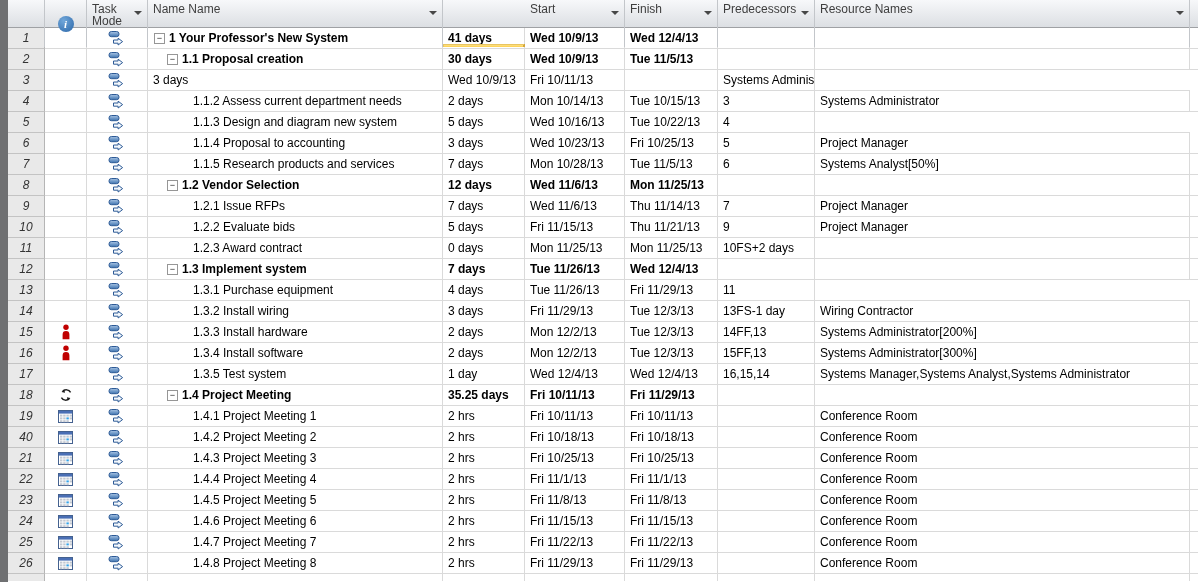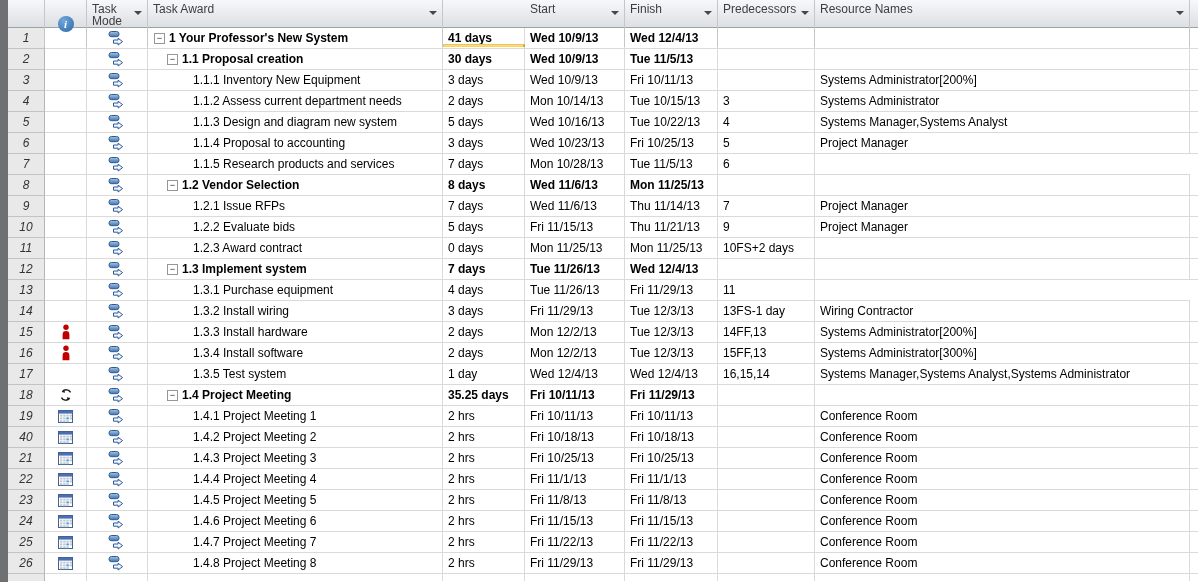--- a/index.html
+++ b/index.html
@@ -57,21 +57,21 @@
     <div class="hdr">
       <div class="h center"></div>
       <div class="h center">
         <span class="icircle">i</span>
       </div>
       <div class="h">
         <span>Task Mode</span>
         <span class="farrow"></span>
       </div>
       <div class="h">
-        <span>Task Award</span>
+        <span>Name Name</span>
         <span class="farrow"></span>
       </div>
       <div class="h sel">
         <span>Duration</span>
         <span class="farrow"></span>
       </div>
       <div class="h">
         <span>Start</span>
         <span class="farrow"></span>
       </div>
@@ -165,24 +165,20 @@
         <defs>
           <linearGradient id="pg" x1="0" y1="0" x2="0" y2="1">
             <stop offset="0" stop-color="#a8c4e4"></stop>
                   <stop offset="1" stop-color="#3f74b0"></stop>
           </linearGradient>
         </defs>
         <rect x="1" y="1.5" width="10" height="5.2" rx="2.4" fill="url(#pg)" stroke="#2d5a96"></rect>
         <path d="M5.5 10 h4.6 V8.2 L14.6 11.6 L10.1 15 V13.2 H5.5 Z" fill="#f2f7fc" stroke="#2d5a96" stroke-width="1"></path>
       </svg>
     </div>
-    <div class="c name">
-
-      <span class="nm">1.1.1 Inventory New Equipment</span>
-    </div>
     <div class="c">3 days</div>
     <div class="c">Wed 10/9/13</div>
     <div class="c">Fri 10/11/13</div>
     <div class="c"></div>
     <div class="c">Systems Administrator[200%]</div>
     <div class="c extra"></div>
   </div>
 
   <div class="row lv2">
     <div class="c rownum">4</div>
@@ -235,21 +231,20 @@
       </svg>
     </div>
     <div class="c name">
 
       <span class="nm">1.1.3 Design and diagram new system</span>
     </div>
     <div class="c">5 days</div>
     <div class="c">Wed 10/16/13</div>
     <div class="c">Tue 10/22/13</div>
     <div class="c">4</div>
-    <div class="c">Systems Manager,Systems Analyst</div>
     <div class="c extra"></div>
   </div>
 
   <div class="row lv2">
     <div class="c rownum">6</div>
     <div class="c icell">
       
       
       
     </div>
@@ -297,20 +292,21 @@
       </svg>
     </div>
     <div class="c name">
 
       <span class="nm">1.1.5 Research products and services</span>
     </div>
     <div class="c">7 days</div>
     <div class="c">Mon 10/28/13</div>
     <div class="c">Tue 11/5/13</div>
     <div class="c">6</div>
+    <div class="c">Systems Analyst[50%]</div>
     <div class="c extra"></div>
   </div>
 
   <div class="row lv1 summary">
     <div class="c rownum">8</div>
     <div class="c icell">
       
       
       
     </div>
@@ -323,21 +319,21 @@
           </linearGradient>
         </defs>
         <rect x="1" y="1.5" width="10" height="5.2" rx="2.4" fill="url(#pg)" stroke="#2d5a96"></rect>
         <path d="M5.5 10 h4.6 V8.2 L14.6 11.6 L10.1 15 V13.2 H5.5 Z" fill="#f2f7fc" stroke="#2d5a96" stroke-width="1"></path>
       </svg>
     </div>
     <div class="c name">
       <span class="box">−</span>
       <span class="nm">1.2 Vendor Selection</span>
     </div>
-    <div class="c">8 days</div>
+    <div class="c">12 days</div>
     <div class="c">Wed 11/6/13</div>
     <div class="c">Mon 11/25/13</div>
     <div class="c"></div>
     <div class="c"></div>
     <div class="c extra"></div>
   </div>
 
   <div class="row lv2">
     <div class="c rownum">9</div>
     <div class="c icell">

